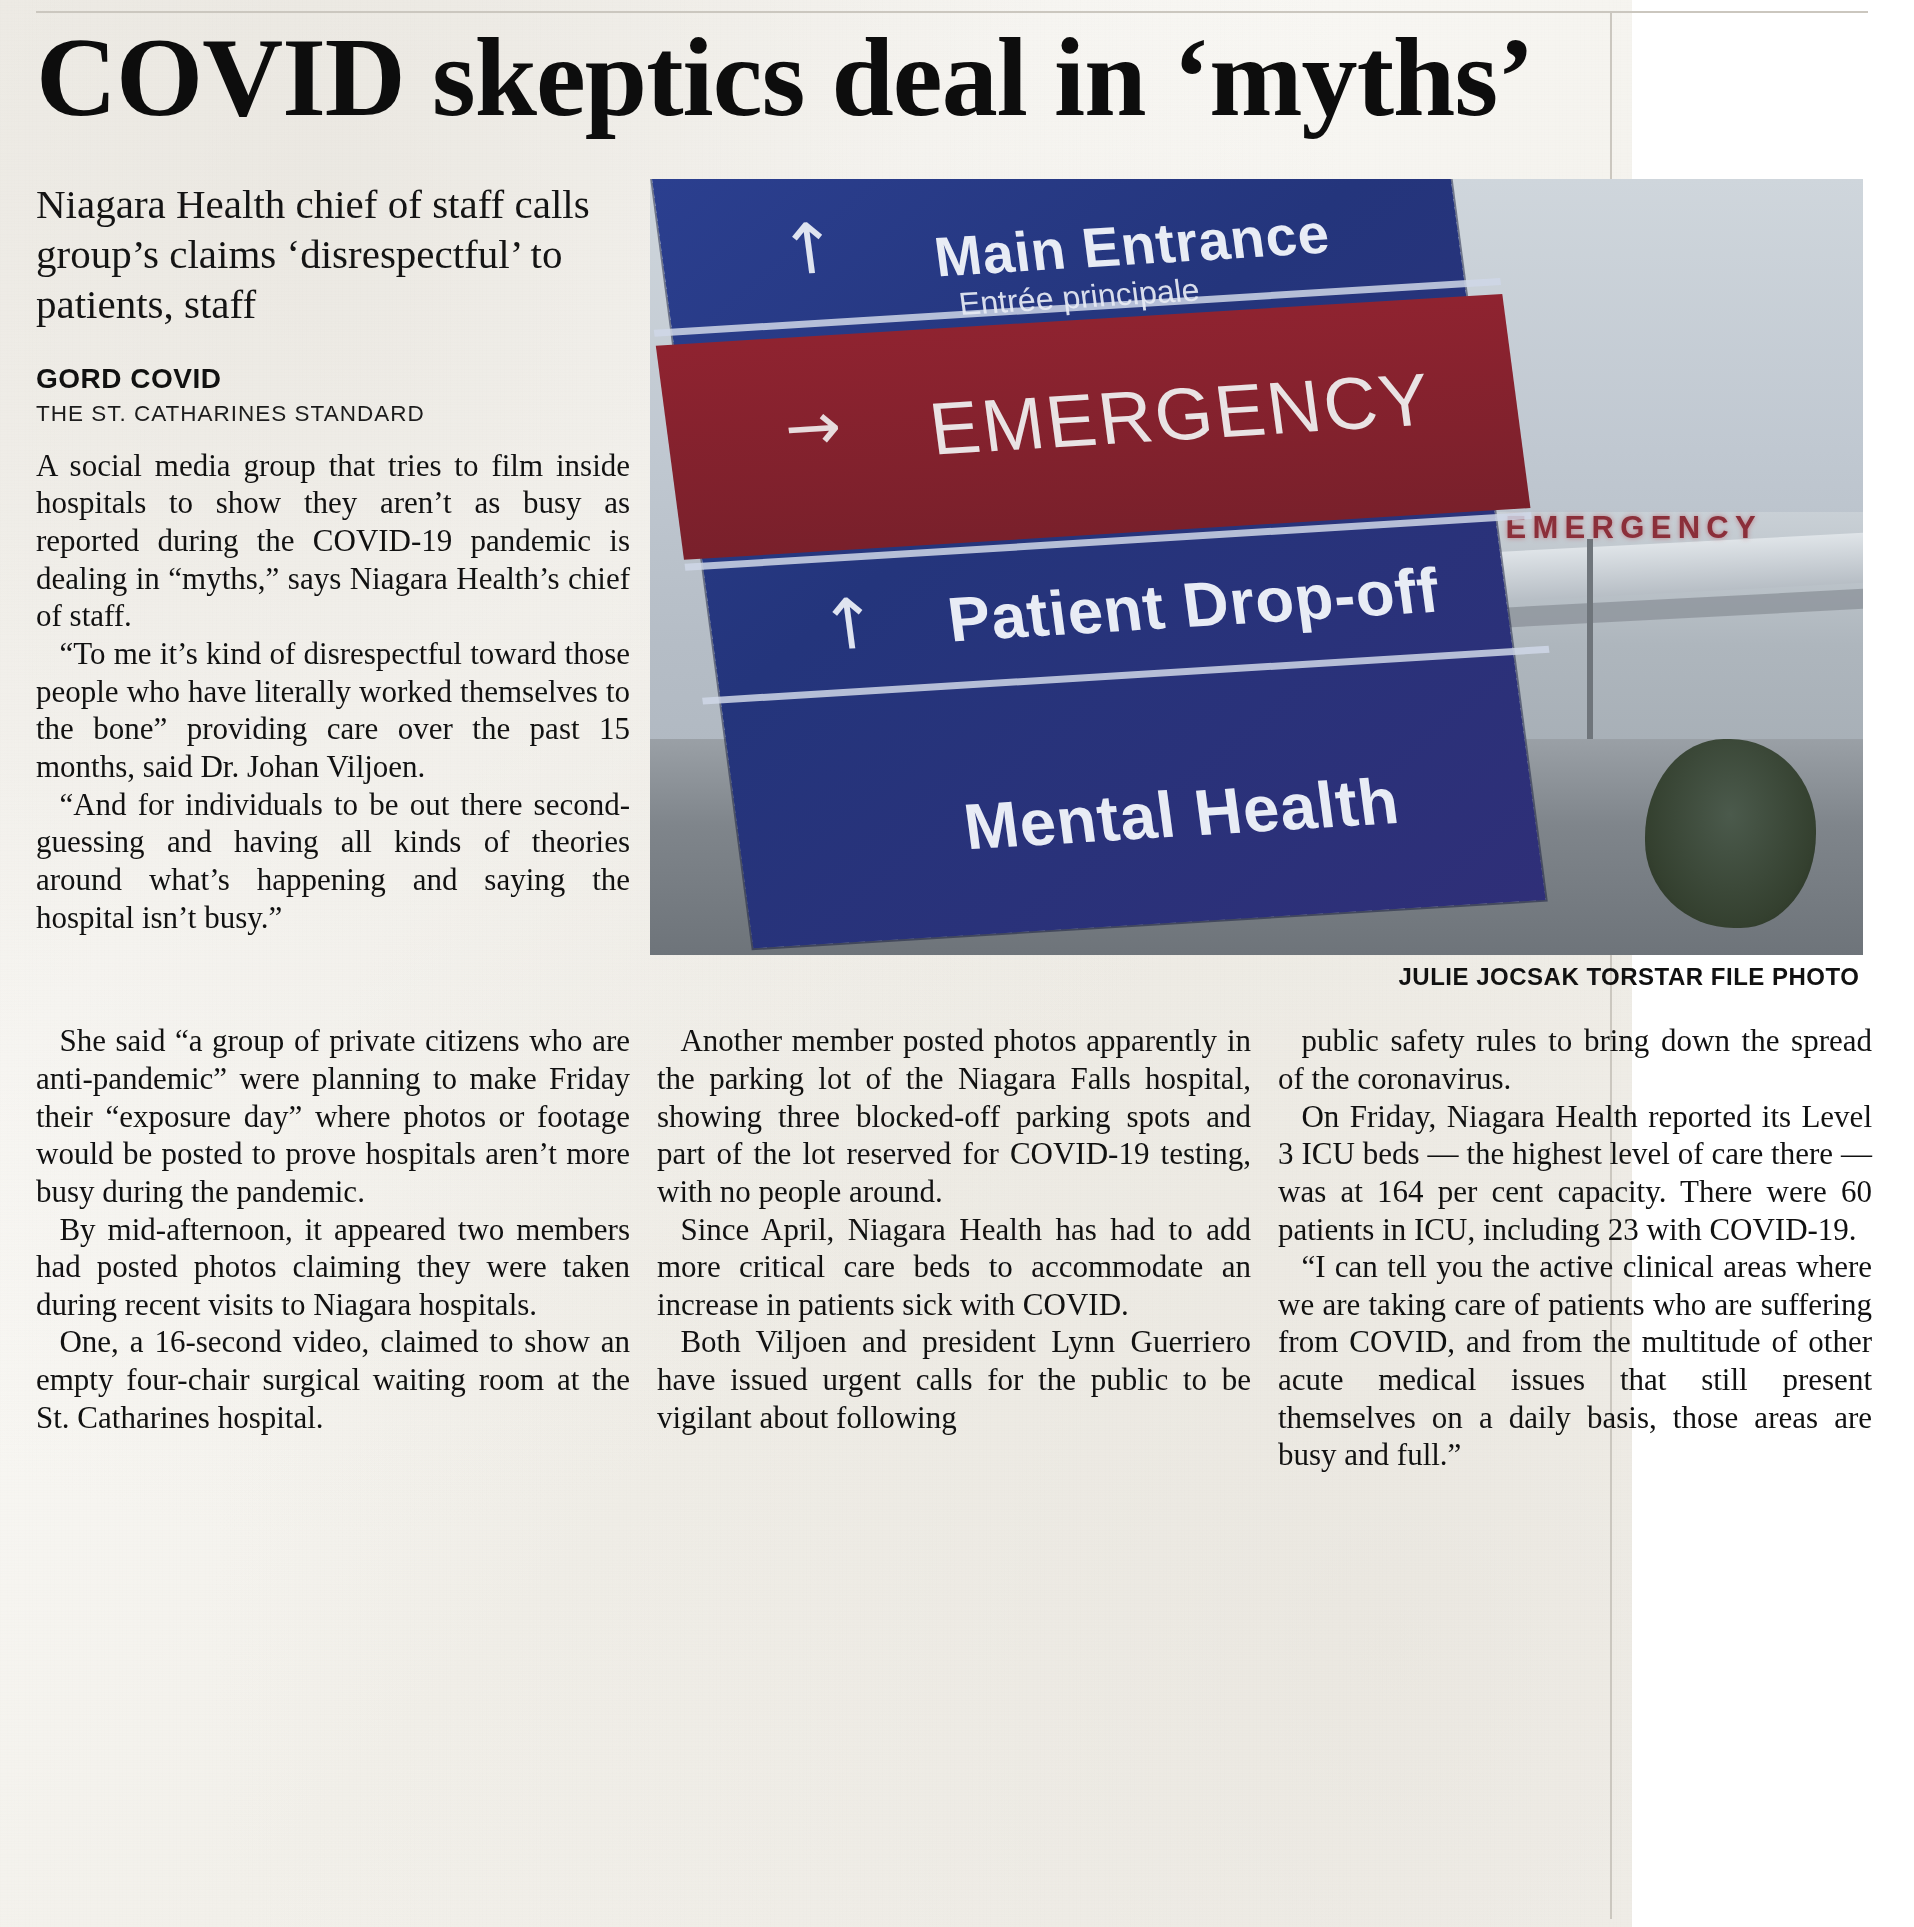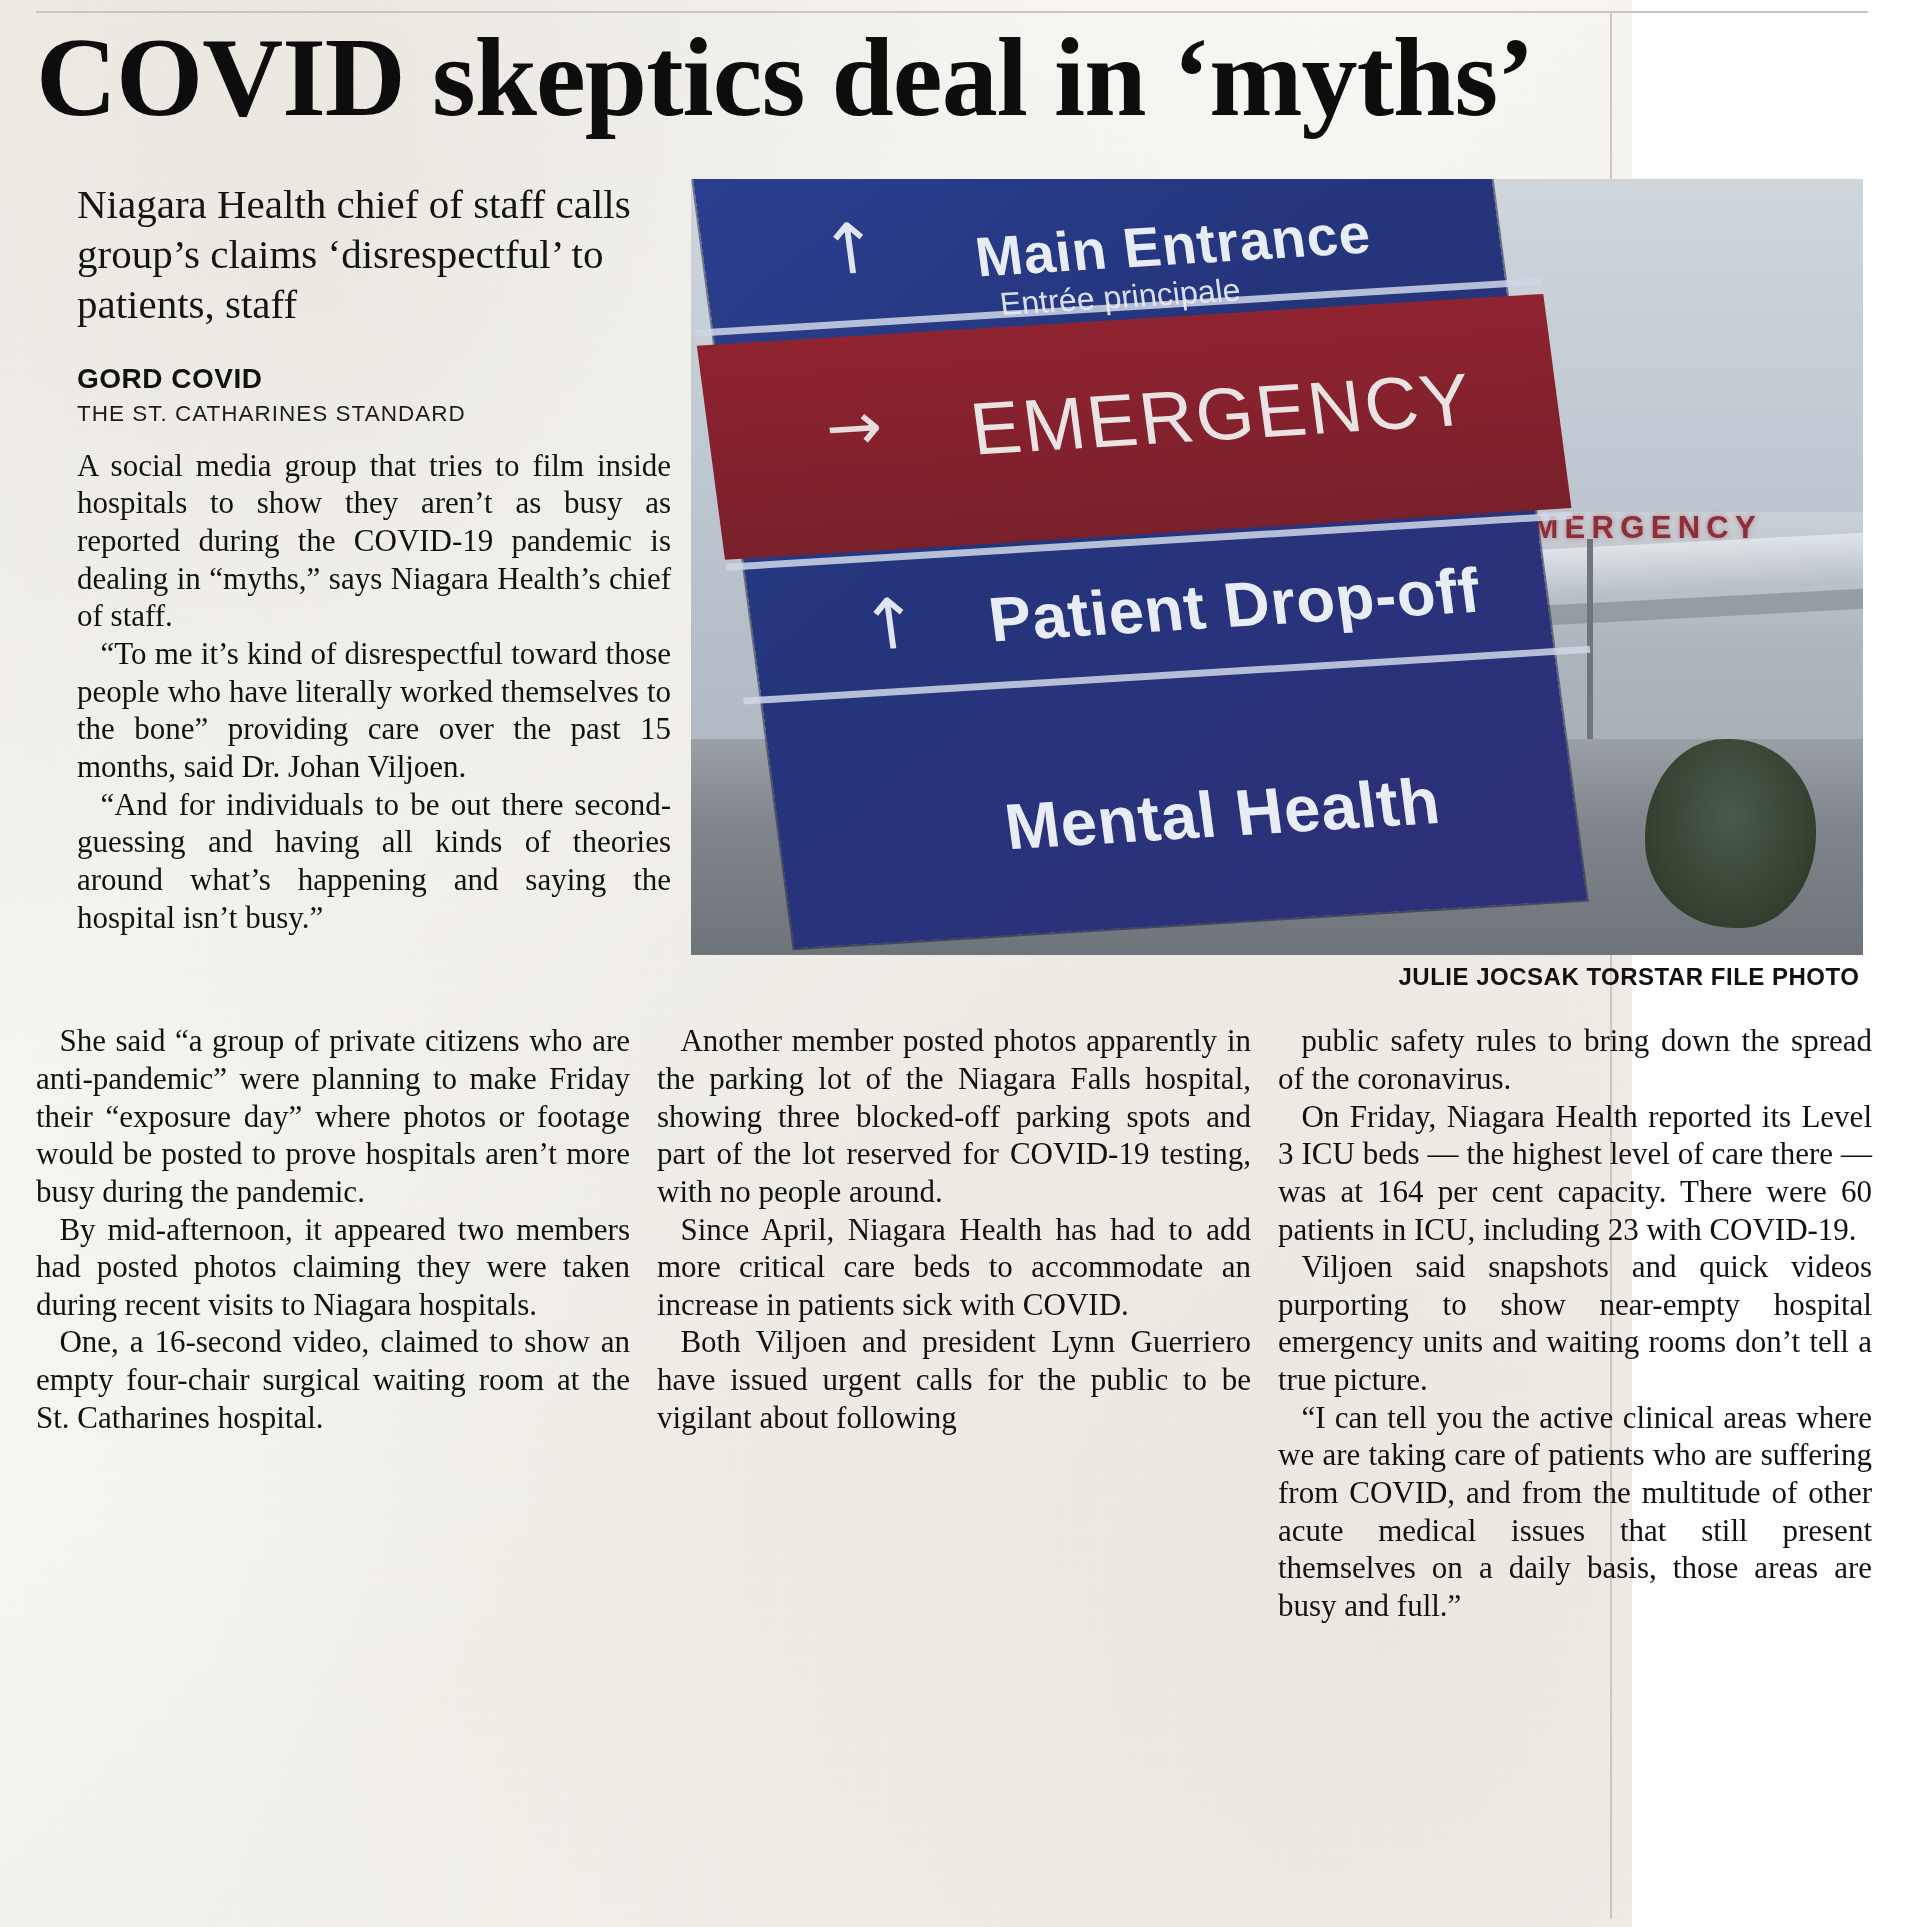--- a/index.html
+++ b/index.html
@@ -74,21 +74,20 @@
 
   
   .top {
     display: flex;
     gap: 20px;
     margin-top: 45px;
   }
   .top-left {
     width: 594px;
     flex: 0 0 594px;
-    margin-left: 41px;
   }
   .deck {
     font-family: "Liberation Serif", serif;
     font-size: 41px;
     line-height: 1.22;
     font-weight: 400;
     color: #141414;
     margin: 0 0 34px 0;
   }
   .byline {
@@ -397,20 +396,19 @@
 
       <div class="col">
         <p>Another member posted photos apparently in the parking lot of the Niagara Falls hospital, showing three blocked-off parking spots and part of the lot reserved for COVID-19 testing, with no people around.</p>
         <p>Since April, Niagara Health has had to add more critical care beds to accommodate an increase in patients sick with COVID.</p>
         <p>Both Viljoen and president Lynn Guerriero have issued urgent calls for the public to be vigilant about following</p>
       </div>
 
       <div class="col">
         <p>public safety rules to bring down the spread of the coronavirus.</p>
         <p>On Friday, Niagara Health reported its Level 3 ICU beds — the highest level of care there — was at 164 per cent capacity. There were 60 patients in ICU, including 23 with COVID-19.</p>
-        <p>Viljoen said snapshots and quick videos purporting to show near-empty hospital emergency units and waiting rooms don’t tell a true picture.</p>
         <p>“I can tell you the active clinical areas where we are taking care of patients who are suffering from COVID, and from the multitude of other acute medical issues that still present themselves on a daily basis, those areas are busy and full.”</p>
       </div>
     </div>
 
   </div>
 </div>
 
 
 </body></html>

